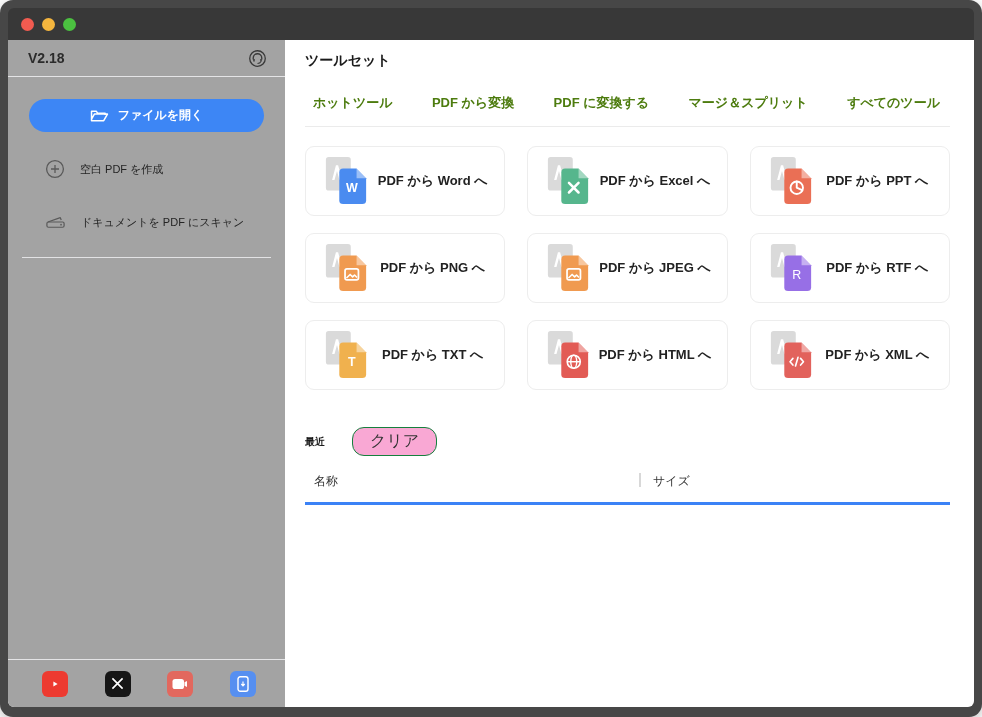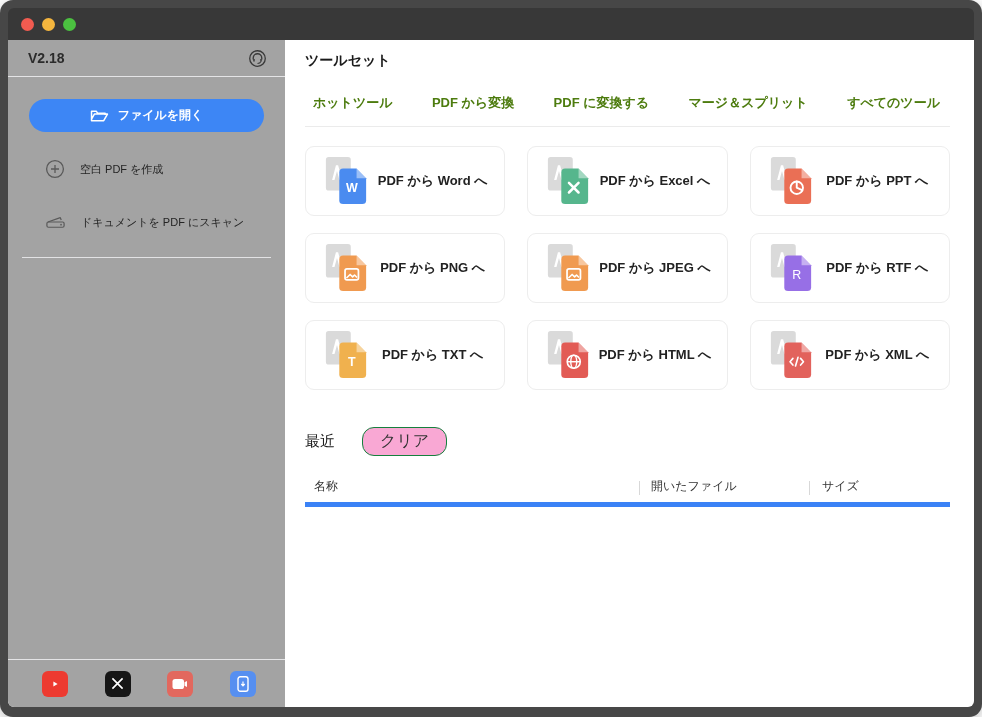--- a/index.html
+++ b/index.html
@@ -71,28 +71,28 @@
     column-gap:22px;row-gap:17px;margin-top:19px;
   }
   .tool-card{
     height:70px;border:1px solid #ededed;border-radius:9px;background:#fff;
     display:flex;align-items:center;padding:0 8px 0 17px;cursor:pointer;box-sizing:border-box;
   }
   .card-label{flex:1;text-align:center;font-size:13px;font-weight:600;color:#222;}
   .doc-icon{width:46px;height:52px;flex:none;display:block;}
   
   .recent-head{display:flex;align-items:center;margin-top:37px;}
-  .recent-title{font-size:15px;font-weight:normal;color:#1a1a1a;}
+  .recent-title{font-size:10px;font-weight:bold;color:#1a1a1a;}
   .clear-btn{
     margin-left:27px;border:1px solid #15803d;border-radius:12px;background:#f9a8d4;
     padding:3px 17px;font-size:16px;color:#333;cursor:pointer;font-family:inherit;
   }
   .table-head{
-    display:flex;align-items:flex-end;margin-top:17px;height:22px;
-    border-bottom:5px solid #3b82f6;padding-bottom:7px;
+    display:flex;align-items:flex-start;margin-top:17px;height:22px;
+    border-bottom:3px solid #3b82f6;padding-bottom:7px;
   }
   .th{font-size:12px;color:#333;}
   .th.c1{width:325px;padding-left:9px;}
   .th.c2{width:158px;padding-left:11px;}
   .th.c3{flex:1;padding-left:12px;}
   .vsep{width:1px;height:14px;background:#d8d8d8;flex:none;}
 </style>
 </head>
 <body>
 
@@ -292,21 +292,20 @@
       </div>
 
       <div class="recent-head">
         <span class="recent-title">最近</span>
         <button class="clear-btn">クリア</button>
       </div>
 
       <div class="table-head">
         <span class="th c1">名称</span>
         <span class="vsep"></span>
-        <span class="th c2">開いたファイル</span>
         <span class="vsep"></span>
         <span class="th c3">サイズ</span>
       </div>
 
       <div style="flex:1;"></div>
     </div>
 
   </div>
 </div>
 

